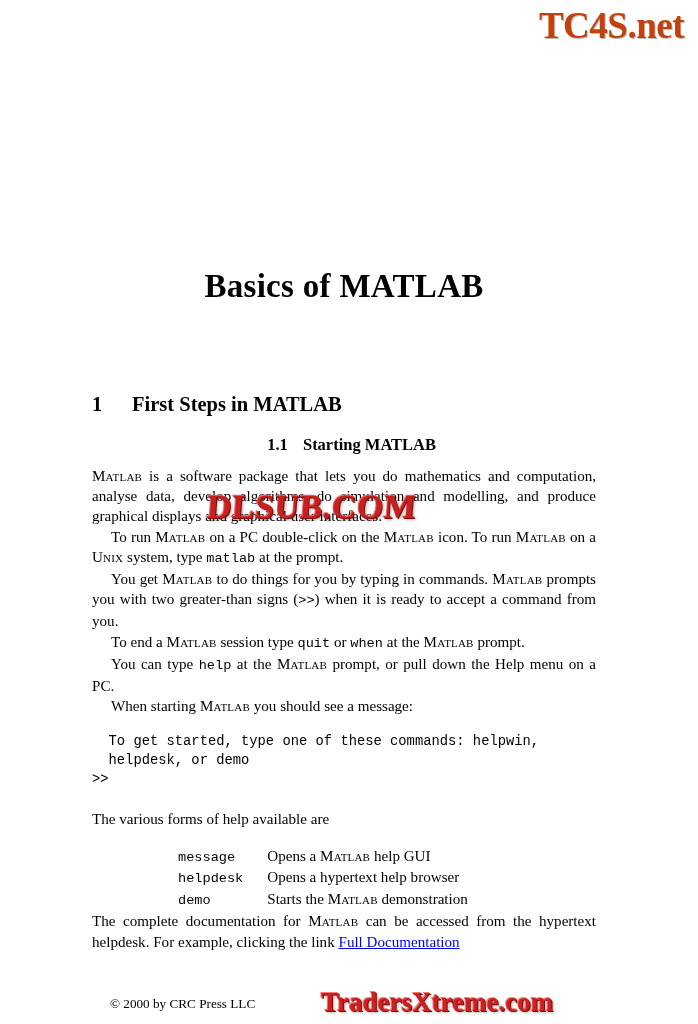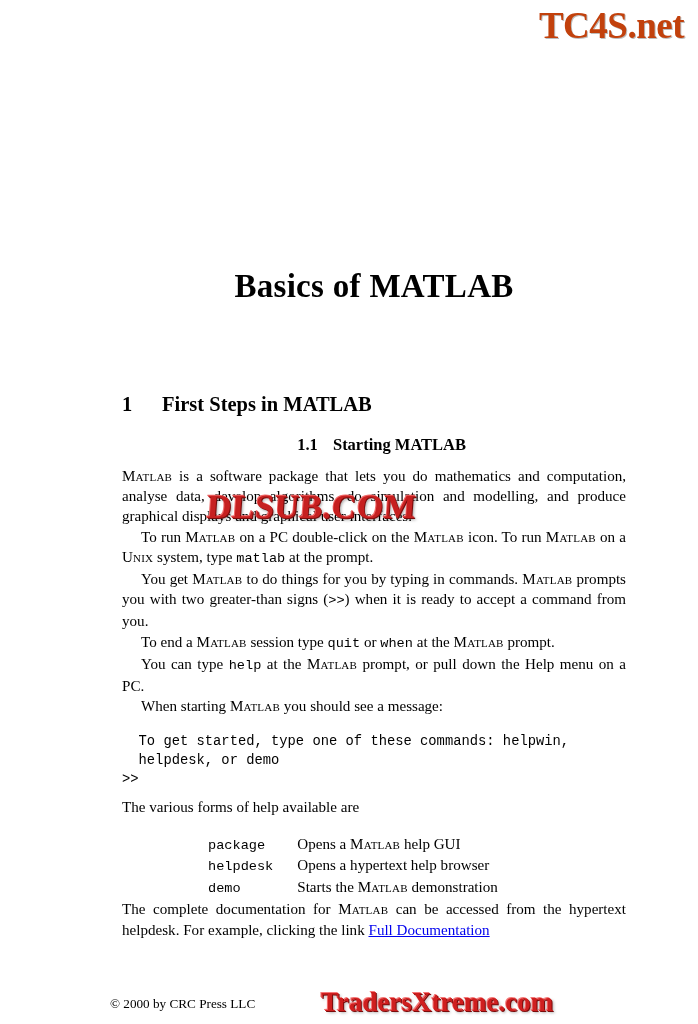--- a/index.html
+++ b/index.html
@@ -55,21 +55,21 @@
     color: #cf1f1f;
     text-shadow:
        1px 1px 0 #7a0c0c,
       -1px -1px 0 #f47878,
        2px 2px 3px rgba(0,0,0,0.3);
   }
 
   
   .page {
     position: absolute;
-    left: 122px;
+    left: 92px;
     top: 0;
     width: 504px;
     height: 896px;
   }
 
   .doc-title {
     text-align: center;
     font-size: 33px;
     font-weight: bold;
     margin: 0;
@@ -125,21 +125,21 @@
     font-family: "Liberation Mono", monospace;
     font-size: 13.6px;
   }
 
   .verbatim {
     font-family: "Liberation Mono", monospace;
     font-size: 13.8px;
     line-height: 19px;
     white-space: pre;
     margin-top: 16px;
-    margin-bottom: 8px;
+    margin-bottom: 20px;
   }
 
   .after-verb { margin-top: 8px; }
 
   .helptable {
     margin: 17px 0 0 0;
     border-collapse: collapse;
   }
   .helptable td {
     padding: 0 0 1px 0;
@@ -198,21 +198,21 @@
 
     <div class="verbatim">  To get started, type one of these commands: helpwin,
   helpdesk, or demo
 &gt;&gt;</div>
 
     <p class="noindent after-verb">The various forms of help available are</p>
 
     <table class="helptable">
       <tbody id="help-table-body">
           <tr>
-            <td class="cmd">package</td>
+            <td class="cmd">message</td>
             <td>Opens a <span class="sc">Matlab</span> help GUI</td>
           </tr>
           <tr>
             <td class="cmd">helpdesk</td>
             <td>Opens a hypertext help browser</td>
           </tr>
           <tr>
             <td class="cmd">demo</td>
             <td>Starts the <span class="sc">Matlab</span> demonstration</td>
           </tr>

